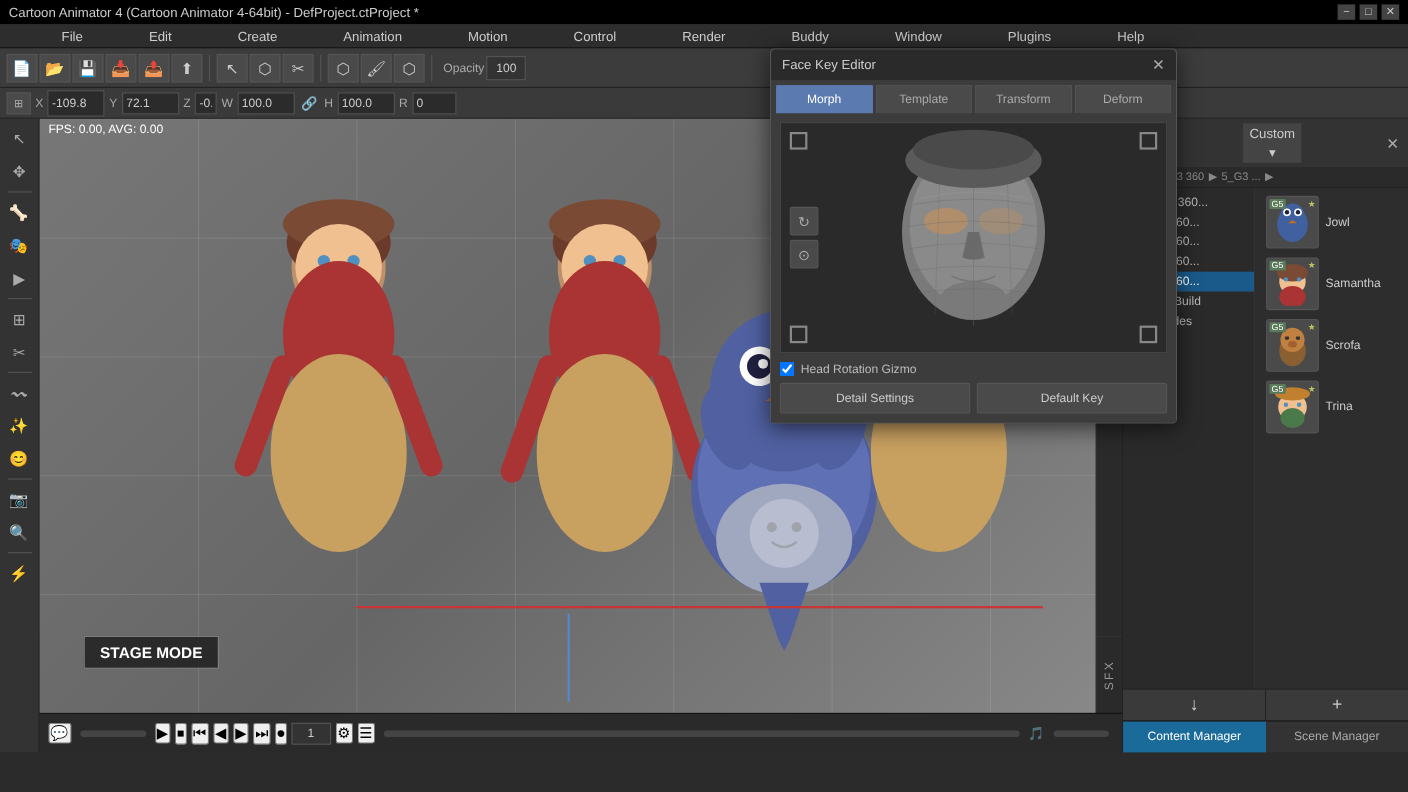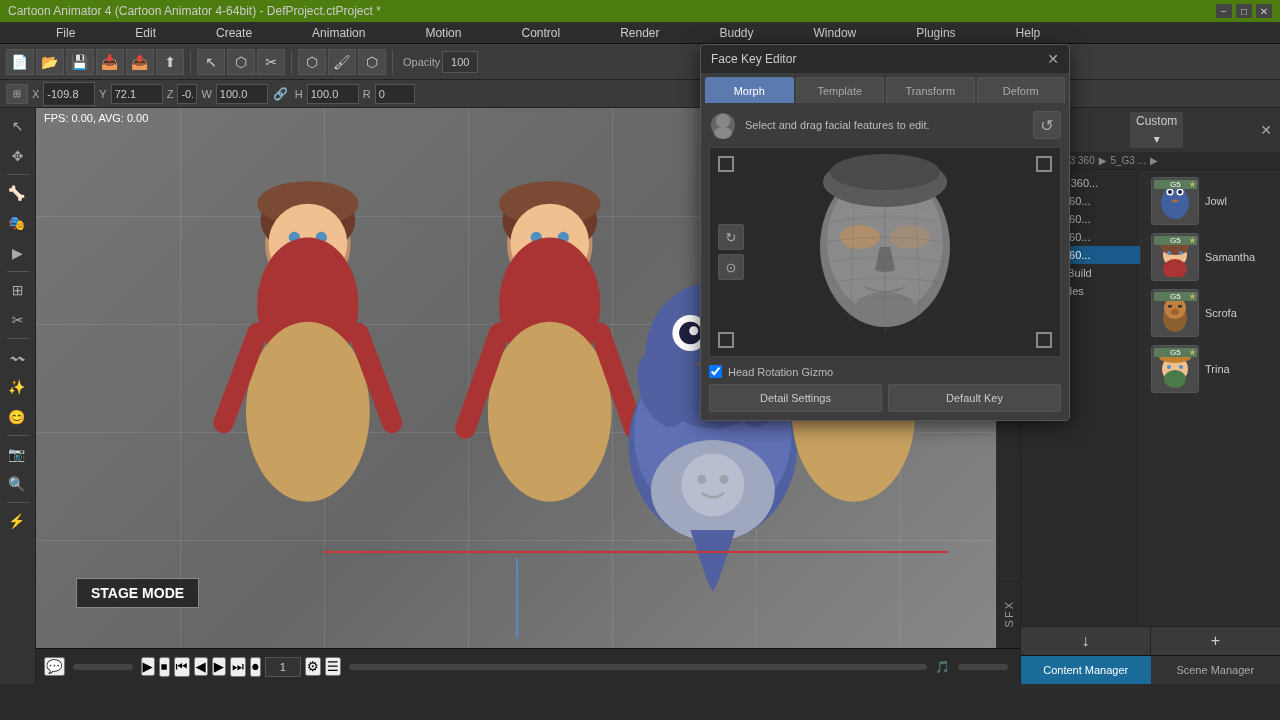--- a/index.html
+++ b/index.html
@@ -1,19 +1,19 @@
 <!DOCTYPE html>
 <html><head>
   <meta charset="utf-8">
   <style>
     * { margin: 0; padding: 0; box-sizing: border-box; }
     body { width: 1280px; height: 720px; overflow: hidden; background: #2b2b2b; font-family: 'Segoe UI', Arial, sans-serif; font-size: 12px; color: #ccc; }
 
     
-    #titlebar { height: 22px; background: #4d7c0f; display: flex; align-items: center; justify-content: space-between; padding: 0 8px; }
+    #titlebar { height: 22px; background: #000000; display: flex; align-items: center; justify-content: space-between; padding: 0 8px; }
     #titlebar .win-controls { display: flex; gap: 4px; }
     #titlebar .win-btn { width: 16px; height: 14px; background: #444; border: none; color: #ccc; font-size: 10px; cursor: pointer; display: flex; align-items: center; justify-content: center; }
 
     
     #menubar { height: 22px; background: #2d2d2d; display: flex; align-items: center; padding: 0 4px; border-bottom: 1px solid #111; }
     #menubar .menu-item { padding: 2px 8px; color: #ccc; font-size: 12px; cursor: pointer; margin-left: 44px; }
 
     
     #toolbar { height: 36px; background: #3c3c3c; display: flex; align-items: center; padding: 0 6px; gap: 2px; border-bottom: 1px solid #222; }
     #toolbar .tb-sep { width: 1px; height: 24px; background: #555; margin: 0 4px; }
@@ -50,21 +50,21 @@
     #cm-header { padding: 4px 8px; background: #333; display: flex; align-items: center; justify-content: space-between; }
     #cm-title { font-size: 12px; color: #ccc; }
     #cm-dropdown { display: flex; align-items: center; gap: 4px; background: #444; padding: 2px 6px; cursor: pointer; flex-direction: column; }
     #cm-breadcrumb { padding: 3px 8px; background: #2a2a2a; font-size: 10px; color: #888; display: flex; align-items: center; gap: 4px; border-bottom: 1px solid #222; }
     #cm-grid { flex: 1; overflow-y: auto; padding: 4px; display: flex; flex-direction: column; gap: 2px; }
 
     
     .char-card { display: flex; align-items: center; gap: 6px; padding: 3px 6px; cursor: pointer; }
     .char-thumb { width: 48px; height: 48px; background: #4a4a4a; border-radius: 3px; display: flex; align-items: center; justify-content: center; font-size: 20px; border: 1px solid #555; position: relative; overflow: hidden; }
     .char-name { font-size: 11px; color: #ccc; }
-    .char-badge { position: absolute; top: 2px; left: 2px; background: #5a7a5a; color: #fff; font-size: 8px; padding: 0 16px; border-radius: 1px; }
+    .char-badge { position: absolute; top: 2px; left: 2px; background: #5a7a5a; color: #fff; font-size: 8px; padding: 0 2px; border-radius: 1px; }
 
     
     #scene-tree { padding: 4px 0; }
     .tree-item { padding: 3px 8px; font-size: 11px; color: #bbb; cursor: pointer; display: flex; align-items: center; gap: 4px; }
     .tree-item.selected { background: #1a5a8a; color: #fff; }
     .tree-arrow { color: #888; font-size: 10px; }
 
     
     #cm-actions { display: flex; border-top: 1px solid #222; }
     #cm-actions button { flex: 1; height: 28px; background: #3a3a3a; border: none; border-right: 1px solid #222; color: #ccc; font-size: 16px; cursor: pointer; }
@@ -473,29 +473,20 @@
   </div>
 
   <div id="fke-tabs">
     <div class="ftab active">Morph</div>
     <div class="ftab">Template</div>
     <div class="ftab">Transform</div>
     <div class="ftab">Deform</div>
   </div>
 
   <div id="fke-body">
-    <div id="fke-hint">
-      <svg width="28" height="28" viewBox="0 0 28 28">
-        <circle cx="14" cy="14" r="12" fill="#666"></circle>
-        <circle cx="14" cy="10" r="7" fill="#888"></circle>
-        <ellipse cx="14" cy="22" rx="9" ry="6" fill="#888"></ellipse>
-      </svg>
-      <span id="fke-hint-text">Select and drag facial features to edit.</span>
-      <button id="fke-reset-btn">↺</button>
-    </div>
 
     <div id="fke-face-area">
 
       <div id="fke-side-tools">
         <button class="side-tool">↻</button>
         <button class="side-tool">⊙</button>
       </div>
 
       <div class="fke-handle-tl"></div>
       <div class="fke-handle-tr"></div>

